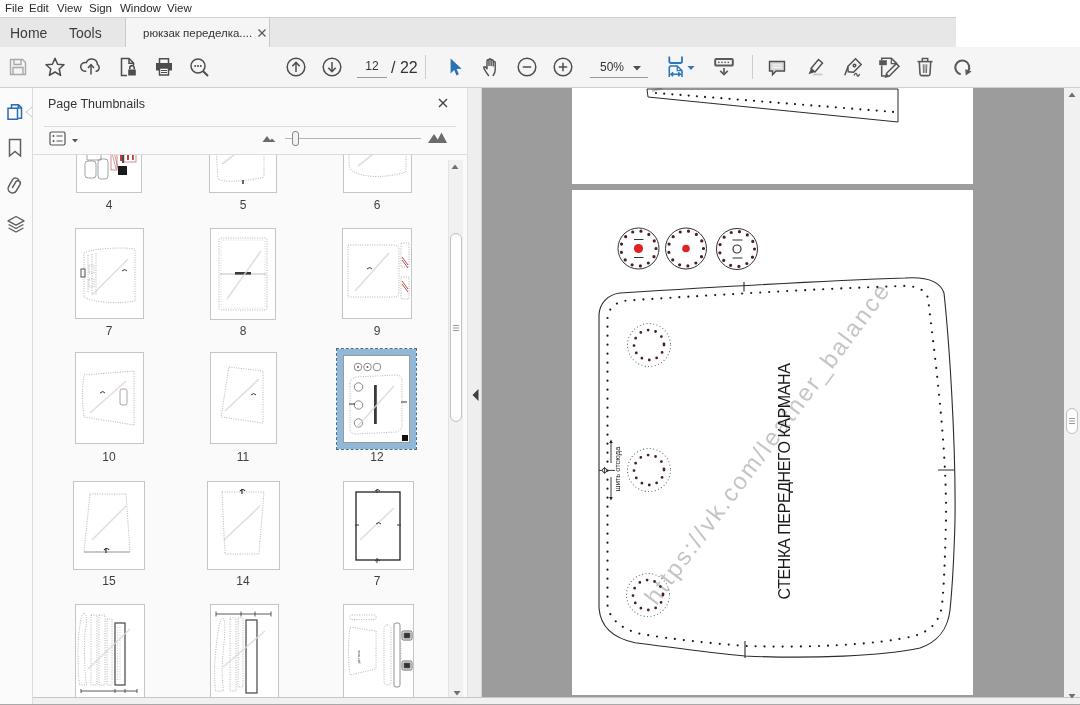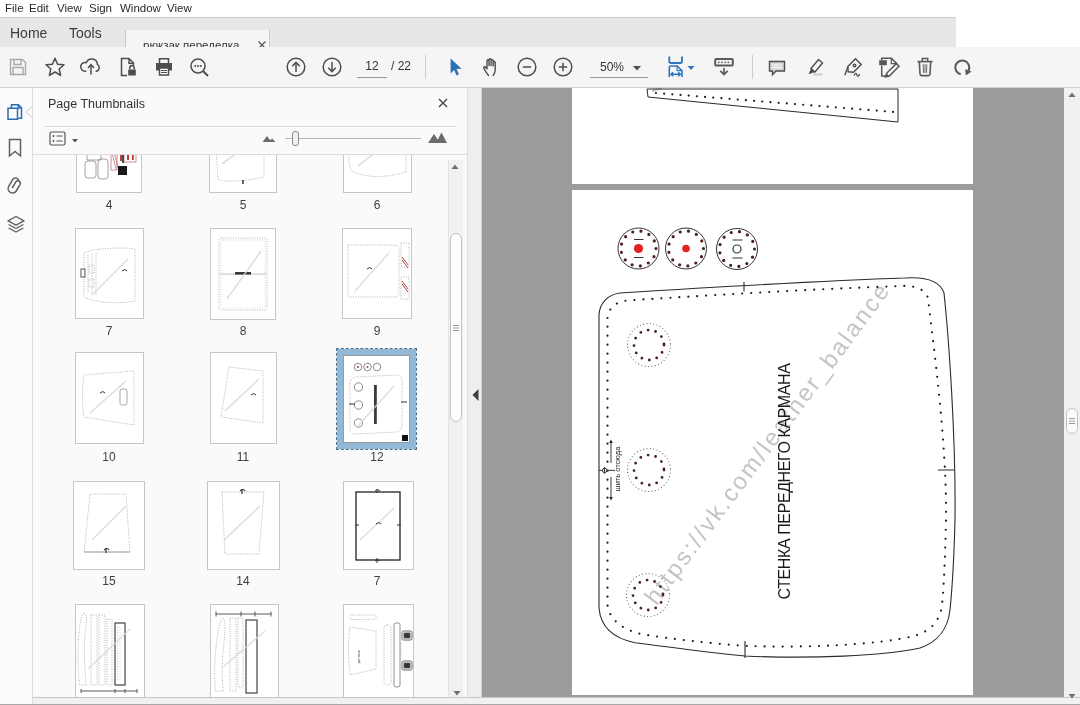--- a/index.html
+++ b/index.html
@@ -4,21 +4,21 @@
 <style>
   html,body{margin:0;padding:0;width:1080px;height:705px;overflow:hidden;
     font-family:"Liberation Sans",sans-serif;background:#fff;}
   .abs{position:absolute;}
   #menubar{position:absolute;left:0;top:0;width:1080px;height:17px;background:#ffffff;
     font-size:11.5px;color:#2a2a2a;text-align:right;}
   #menubar span{position:absolute;top:2px;}
   #tabbar{position:absolute;left:0;top:17px;width:956px;height:30px;background:#e7e7e7;
     border-top:1px solid #cfcfcf;box-sizing:border-box;}
   .tabtxt{position:absolute;font-size:14px;color:#3c3c3c;top:7px;}
-  #activetab{position:absolute;left:125px;top:12px;width:145px;height:30px;background:#f5f5f5;
+  #activetab{position:absolute;left:125px;top:0px;width:145px;height:30px;background:#f5f5f5;
     border-left:1px solid #c9c9c9;border-right:1px solid #c9c9c9;box-sizing:border-box;}
   #activetab .t{position:absolute;left:17px;top:8.5px;font-size:11.5px;color:#333;}
   #toolbar{position:absolute;left:0;top:47px;width:1080px;height:41px;background:#f5f5f5;
     border-bottom:1px solid #cfcfcf;box-sizing:border-box;}
   .tbi{position:absolute;top:8px;}
   .tbsep{position:absolute;top:8px;width:1px;height:24px;background:#cccccc;}
   #content{position:absolute;left:0;top:88px;width:880px;height:617px;background:#fff;}
   #rail{position:absolute;left:0;top:0;width:33px;height:617px;background:#fbfbfb;
     border-right:1px solid #dcdcdc;box-sizing:border-box;}
   #panel{position:absolute;left:33px;top:0;width:434px;height:617px;background:#fafafa;}
@@ -94,21 +94,21 @@
       <path d="M12,17 V8"></path>
       <path d="M8.3,11.2 L12,7.4 L15.7,11.2"></path>
   </svg>
   <svg class="tbi" style="left:320px" width="24" height="24" viewBox="0 0 24 24" fill="none" stroke="#4d4d4d" stroke-width="1.5">
     <circle cx="12" cy="12" r="8.8"></circle>
       <path d="M12,7 V16"></path>
       <path d="M8.3,12.8 L12,16.6 L15.7,12.8"></path>
   </svg>
   <span class="abs" style="left:357px;top:12px;width:30px;text-align:center;font-size:12px;color:#333">12</span>
   <div class="abs" style="left:357px;top:30px;width:30px;height:1px;background:#999"></div>
-  <span class="abs" style="left:391px;top:12px;font-size:12px;color:#333">/ 22</span>
+  <span class="abs" style="left:391px;top:12px;font-size:16px;color:#333">/ 22</span>
   <div class="tbsep" style="left:425px"></div>
   <svg class="tbi" style="left:442px" width="24" height="24" viewBox="0 0 24 24">
     <path d="M8.6,3.4 V18.6 L12.2,15.1 L14.5,20.4 L16.9,19.3 L14.6,14.1 L19.6,13.7 Z" fill="#2a72b5"></path>
   </svg>
   <svg class="tbi" style="left:479px" width="24" height="24" viewBox="0 0 24 24" fill="none" stroke="#4d4d4d" stroke-width="1.4" stroke-linejoin="round" stroke-linecap="round">
     <path d="M9.5,20.5 C8,18.5 5.6,15.2 4.8,13.1 c-.4,-1 .8,-1.8 1.6,-1 l1.6,1.6 V5.9 c0,-1.5 2,-1.5 2,0 v4.6 m0,0 V4.8 c0,-1.5 2.1,-1.5 2.1,0 v5.7 m0,-4.6 c0,-1.5 2.1,-1.4 2.1,0 v5 m0,-3.4 c0,-1.4 2,-1.4 2,0 V15 c0,2.6 -1,4 -2,5.5"></path>
   </svg>
   <svg class="tbi" style="left:515px" width="24" height="24" viewBox="0 0 24 24" fill="none" stroke="#4d4d4d" stroke-width="1.5">
     <circle cx="12" cy="12" r="8.8"></circle>
       <path d="M7.8,12 H16.2"></path>

